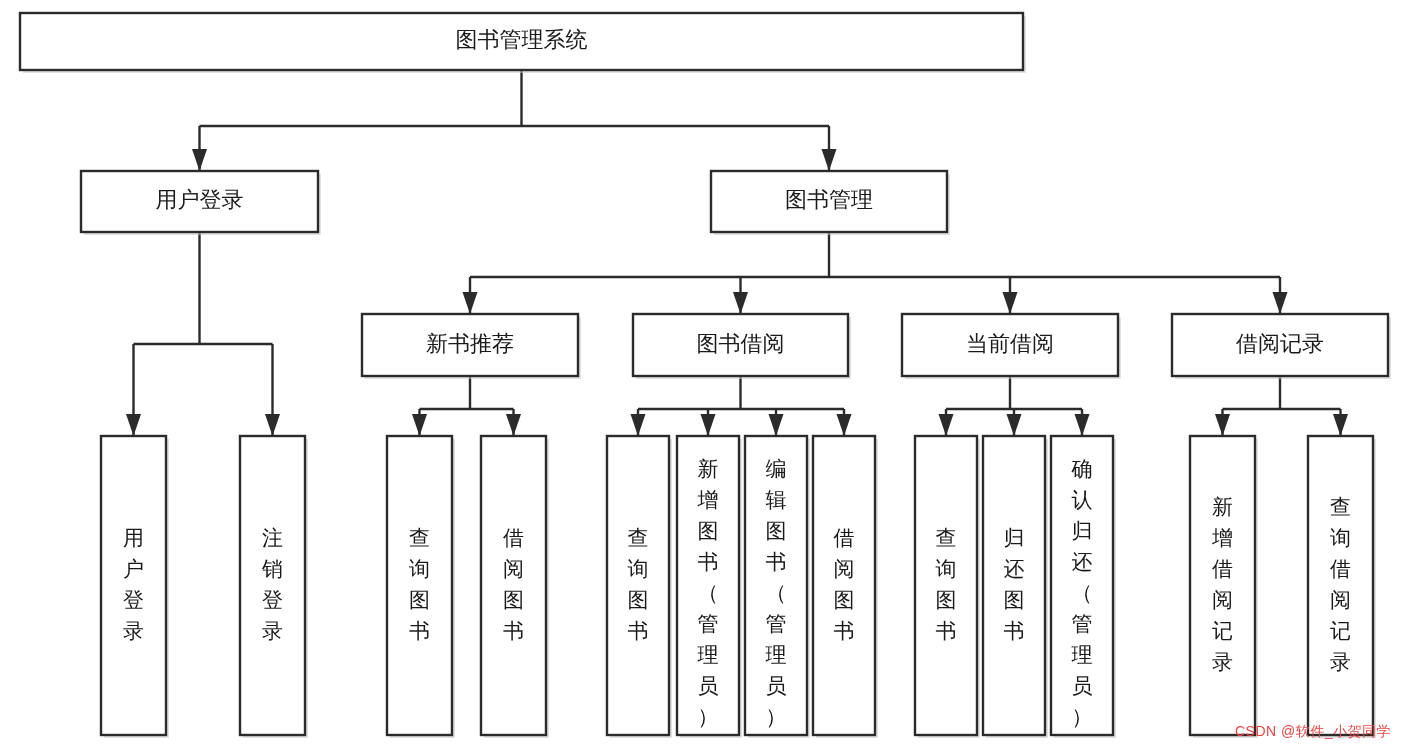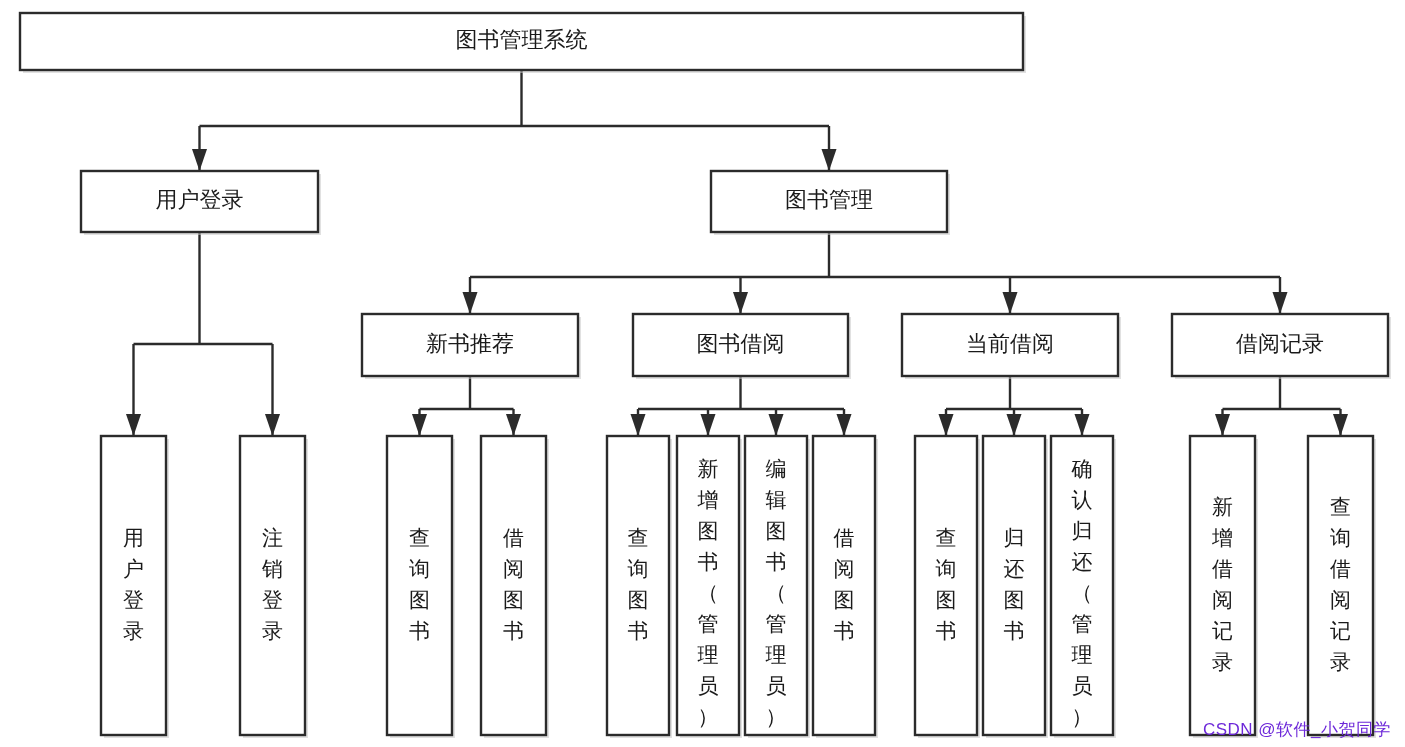--- a/index.html
+++ b/index.html
@@ -54,22 +54,22 @@
   }
   .edge-arrow {
     fill: #2b2b2b;
     stroke: none;
   }
   .watermark {
     position: absolute;
     right: 14px;
     bottom: 6px;
     font-family: "Liberation Sans", "DejaVu Sans", sans-serif;
-    font-size: 17px;
-    color: #6d28d9;
+    font-size: 14px;
+    color: #ef4444;
     letter-spacing: 0.5px;
     white-space: nowrap;
     user-select: none;
   }
 </style>
 </head>
 <body>
 
 <div id="diagram-root">
   <svg id="flowchart" viewBox="0 0 1405 747" xmlns="http://www.w3.org/2000/svg">

